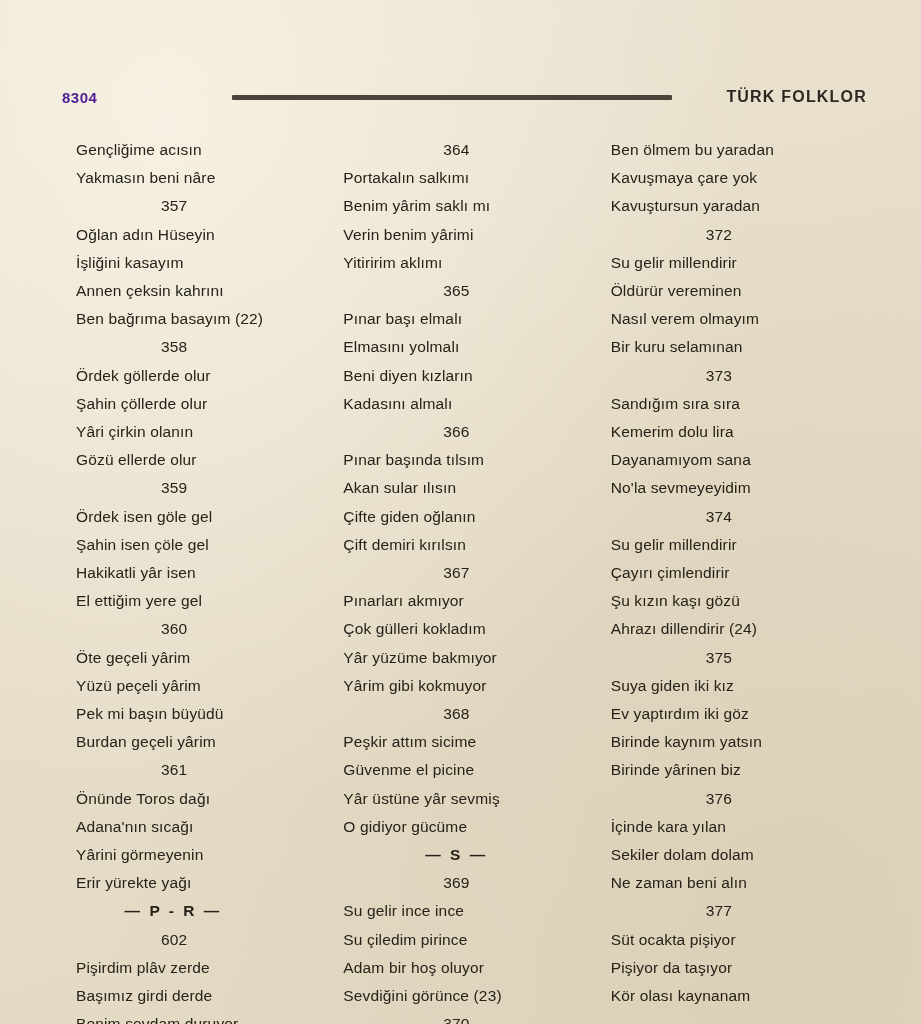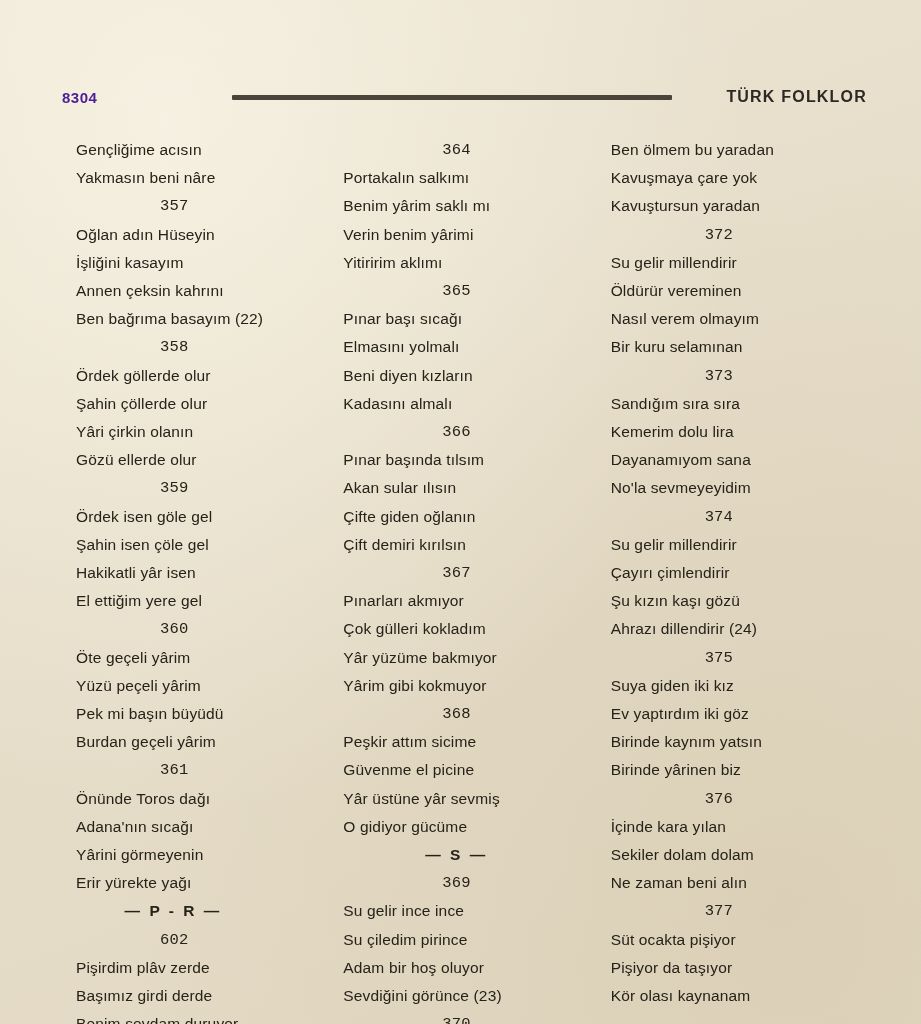--- a/index.html
+++ b/index.html
@@ -84,21 +84,20 @@
   .line {
     font-size: 15.5px;
     line-height: 28.2px;
     letter-spacing: 0.15px;
     color: #262219;
     white-space: nowrap;
   }
   .line.num {
     text-align: center;
     padding-right: 60px;
-    font-family: Liberation Mono, monospace;
   }
   .col-2 .line.num { padding-right: 30px; }
   .col-3 .line.num { padding-right: 40px; }
 
   .line.sep {
     text-align: center;
     padding-right: 62px;
     letter-spacing: 2.5px;
     font-weight: bold;
   }
@@ -152,21 +151,21 @@
         <div class="line">Başımız girdi derde</div>
         <div class="line">Benim sevdam duruyor</div>
       </div>
     <div class="col col-2" id="col-1">
         <div class="line num">364</div>
         <div class="line">Portakalın salkımı</div>
         <div class="line">Benim yârim saklı mı</div>
         <div class="line">Verin benim yârimi</div>
         <div class="line">Yitiririm aklımı</div>
         <div class="line num">365</div>
-        <div class="line">Pınar başı sıcağı</div>
+        <div class="line">Pınar başı elmalı</div>
         <div class="line">Elmasını yolmalı</div>
         <div class="line">Beni diyen kızların</div>
         <div class="line">Kadasını almalı</div>
         <div class="line num">366</div>
         <div class="line">Pınar başında tılsım</div>
         <div class="line">Akan sular ılısın</div>
         <div class="line">Çifte giden oğlanın</div>
         <div class="line">Çift demiri kırılsın</div>
         <div class="line num">367</div>
         <div class="line">Pınarları akmıyor</div>

